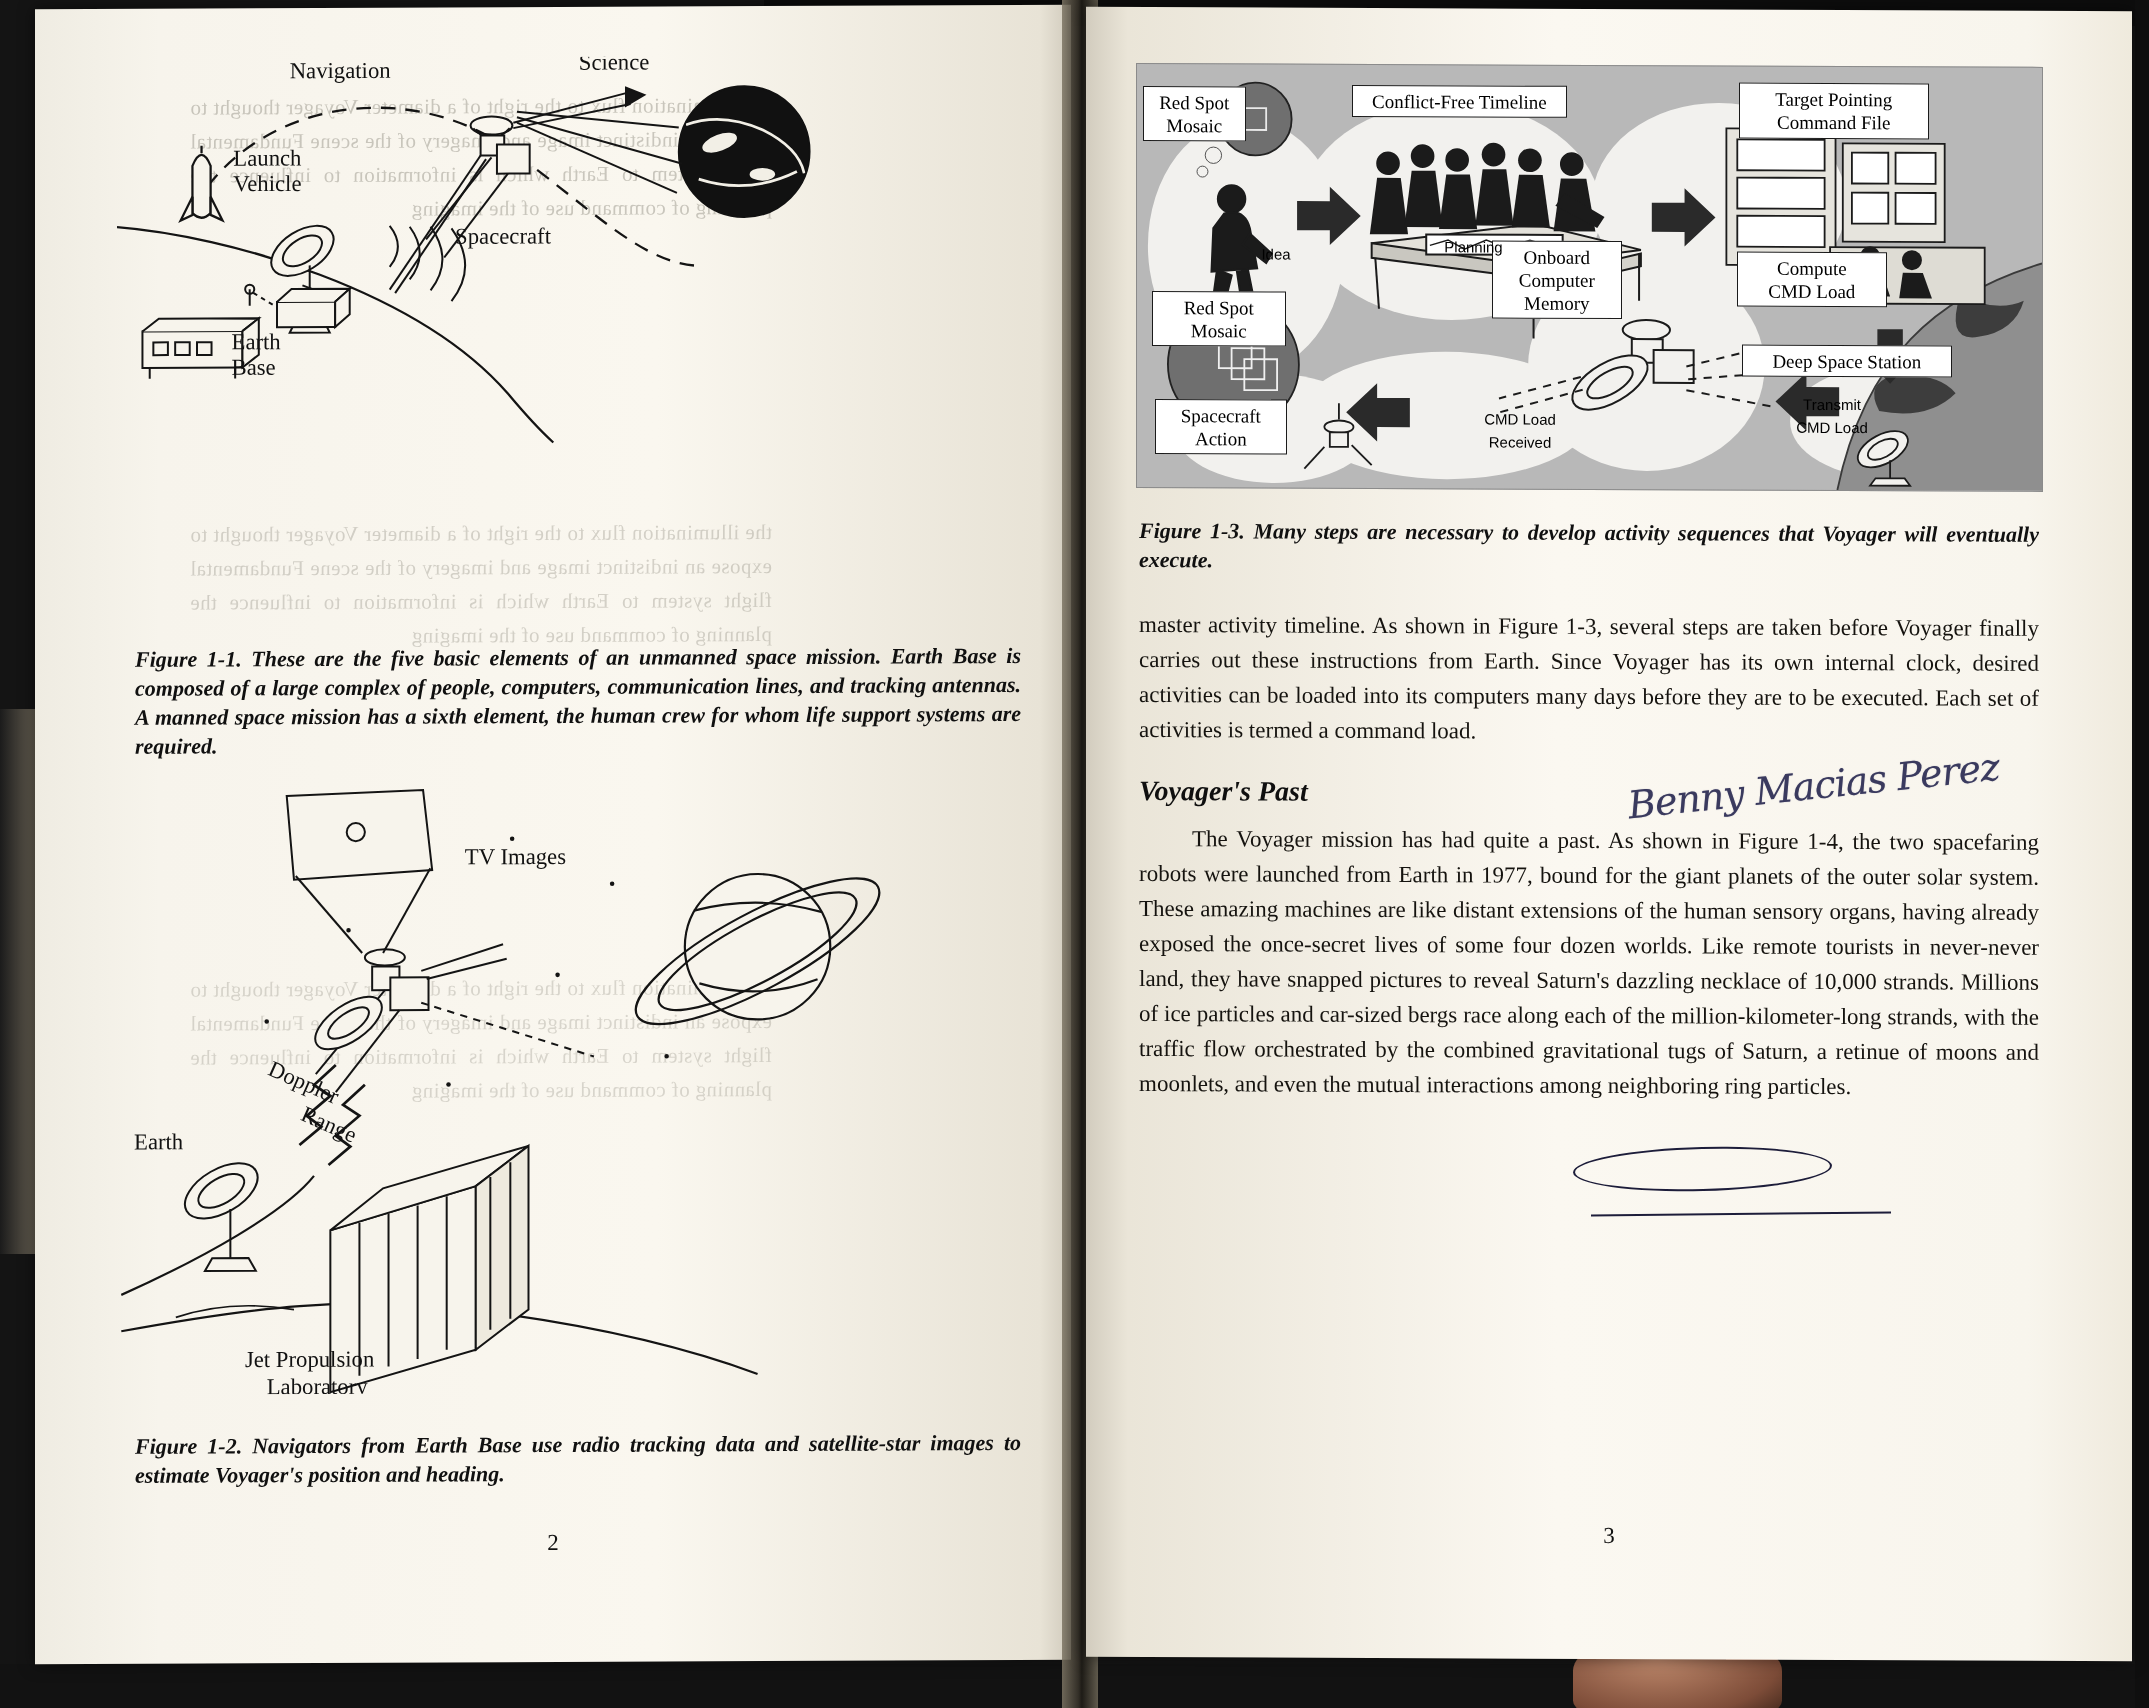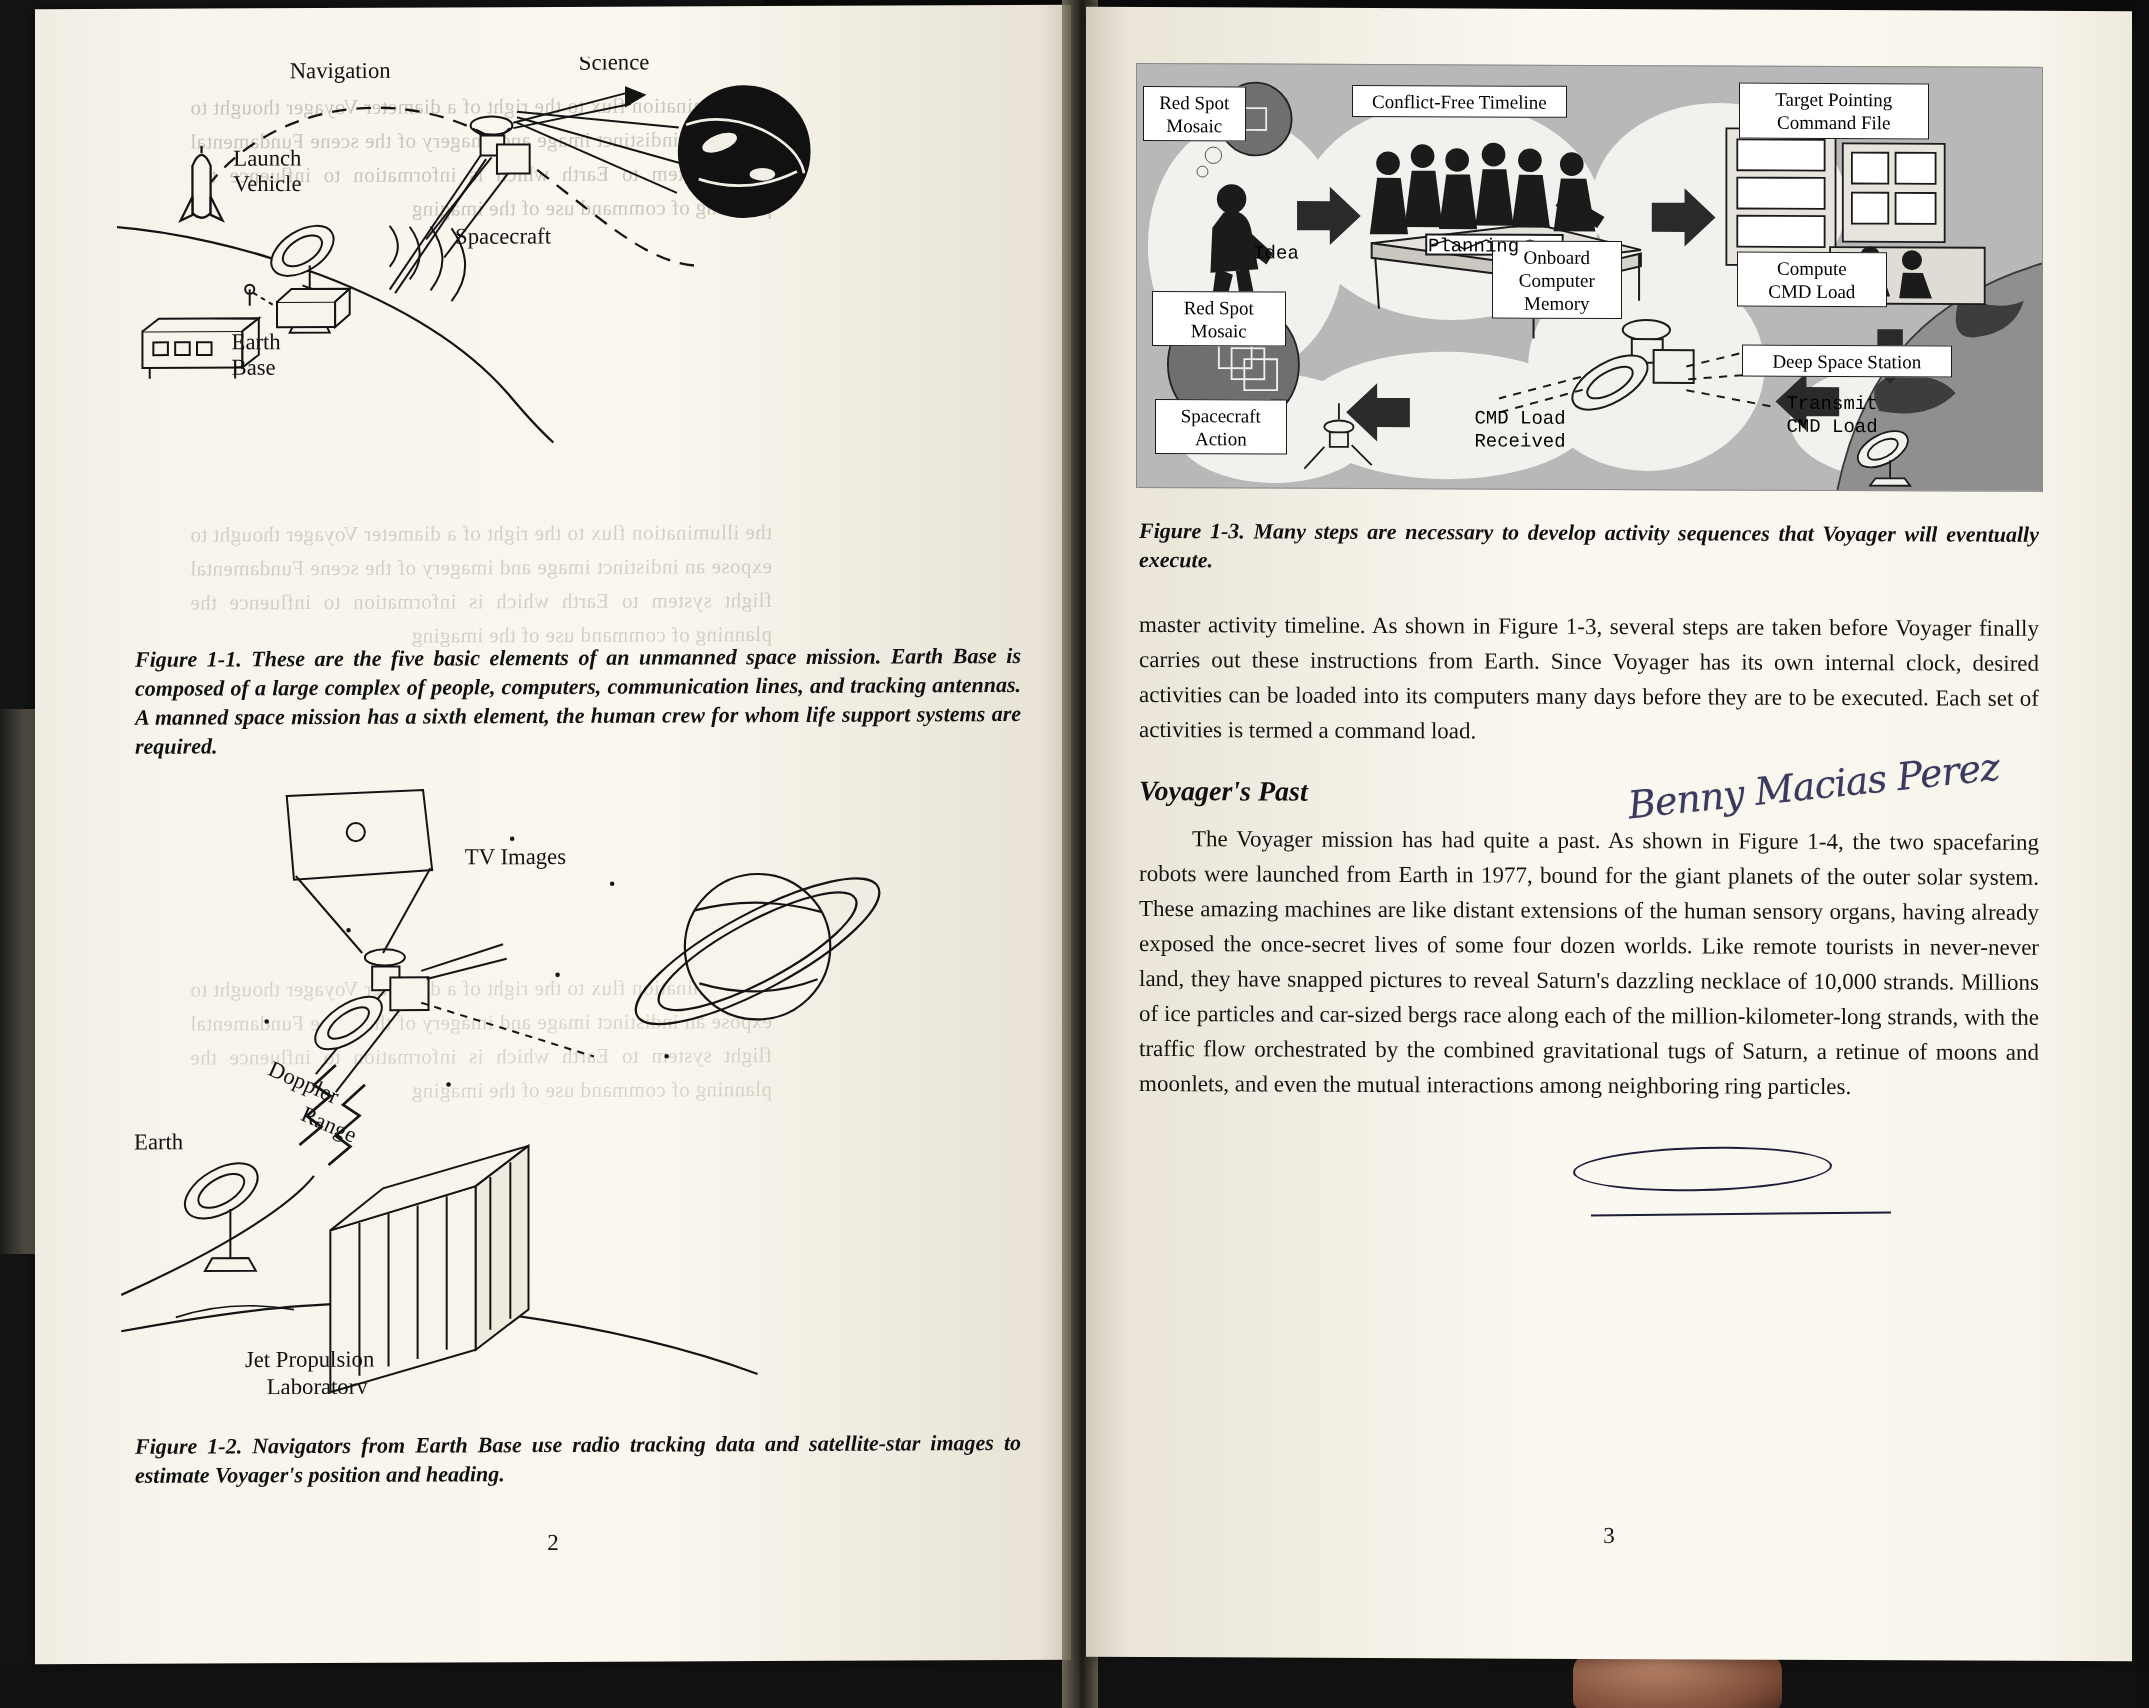--- a/index.html
+++ b/index.html
@@ -71,22 +71,22 @@
   .fig11{left:82px;top:50px;width:709px;height:391px;}
   .fig12{left:73px;top:627px;width:718px;height:509px;}
 
   svg{display:block;}
   .f13label{
     position:absolute;background:#fff;border:0.9px solid #1b1b1b;
     font-size:19px;line-height:23px;text-align:center;padding:3.6px 7.3px;color:#000;
     font-family:"Liberation Serif", serif;
   }
   .f13text{
-    position:absolute;font-size:19px;line-height:23px;text-align:center;color:#000;
-    font-family:Liberation Mono, monospace;
+    position:absolute;font-size:15px;line-height:23px;text-align:center;color:#000;
+    font-family:Liberation Sans, sans-serif;
   }
 
   
   .handwriting{
     position:absolute;left:1627px;top:764px;
     font-family:"DejaVu Serif", serif;font-style:italic;font-size:38px;
     color:#3a3a5e;transform:rotate(-6deg);letter-spacing:-0.9px;
     text-shadow:0 0 0.9px rgba(60,60,100,.5);
   }
   .ellipse-annot{

